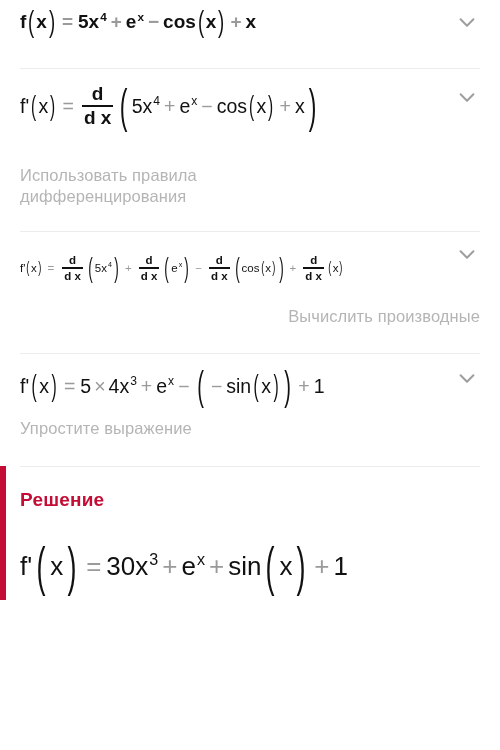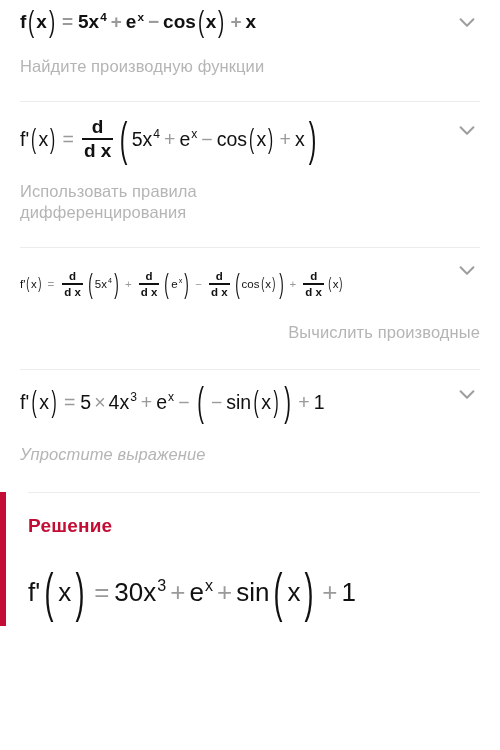--- a/index.html
+++ b/index.html
@@ -100,21 +100,21 @@
   .f4 { font-size: 19.5px; font-weight: 400; }
   .f4 .par { font-size: 40px; font-weight: 200; transform: scaleX(.5); }
   .f4 .parS { font-size: 30px; font-weight: 200; transform: scaleX(.52); display:inline-block;}
 
   .f5 { font-size: 26px; font-weight: 400; }
   .f5 .par { font-size: 54px; font-weight: 200; transform: scaleX(.5); }
 
   
   .solution {
     position: relative;
-    padding-left: 28px;
+    padding-left: 20px;
   }
   .solbar {
     position: absolute;
     left: 0; top: 0; bottom: 0;
     width: 6px;
     background: #c40d35;
   }
   .soltitle {
     color: #c40d35;
     font-size: 19px;
@@ -148,21 +148,20 @@
         <span class="op">+</span>
         <span>x</span>
     </div>
     <span class="chevron">
       <svg viewBox="0 0 24 24" fill="none" stroke="#9e9e9e" stroke-width="2.2" stroke-linecap="round" stroke-linejoin="round">
           <polyline points="5,9 12,16 19,9"></polyline>
         </svg>
     </span>
   </div>
 
-  <div class="label" style="margin-top:12px;">Найдите производную функции</div>
 
   <div class="divider" style="margin-top:24px;"></div>
 
   <div class="step" style="height:74px; display:flex; align-items:center;">
     <div class="math f2">
       <span>f'</span>
         <span class="parS">(</span>
         <span>x</span>
         <span class="parS">)</span>
         <span class="eq">=</span>
@@ -187,21 +186,21 @@
         <span>x</span>
         <span class="par">)</span>
     </div>
     <span class="chevron" style="top:28px;">
       <svg viewBox="0 0 24 24" fill="none" stroke="#9e9e9e" stroke-width="2.2" stroke-linecap="round" stroke-linejoin="round">
           <polyline points="5,9 12,16 19,9"></polyline>
         </svg>
     </span>
   </div>
 
-  <div class="label" style="margin-top:5px; max-width:300px;">Использовать правила дифференцирования</div>
+  <div class="label" style="margin-top:22px; max-width:300px;">Использовать правила дифференцирования</div>
 
   <div class="divider" style="margin-top:24px;"></div>
 
   <div class="step" style="height:72px; display:flex; align-items:center;">
     <div class="math f3">
       <span>f'</span>
         <span class="parS">(</span>
         <span>x</span>
         <span class="parS">)</span>
         <span class="eq">=</span>
@@ -284,21 +283,21 @@
         <span class="op">+</span>
         <span>1</span>
     </div>
     <span class="chevron" style="top:24px;">
       <svg viewBox="0 0 24 24" fill="none" stroke="#9e9e9e" stroke-width="2.2" stroke-linecap="round" stroke-linejoin="round">
           <polyline points="5,9 12,16 19,9"></polyline>
         </svg>
     </span>
   </div>
 
-  <div class="label" style="margin-top:10px;font-style:italic;">Упростите выражение</div>
+  <div class="label" style="">Упростите выражение</div>
 
   <div class="solution" style="margin-top:27px;">
     <div class="solbar" style="height: 134px; top: 0px;"></div>
     <div class="divider" style="margin:0 20px 0 0;"></div>
     <div style="padding:22px 20px 0 0;">
       <div class="soltitle">Решение</div>
       <div class="math f5" style="margin-top:24px;">
         <span>f'</span>
           <span class="par">(</span>
           <span>x</span>

